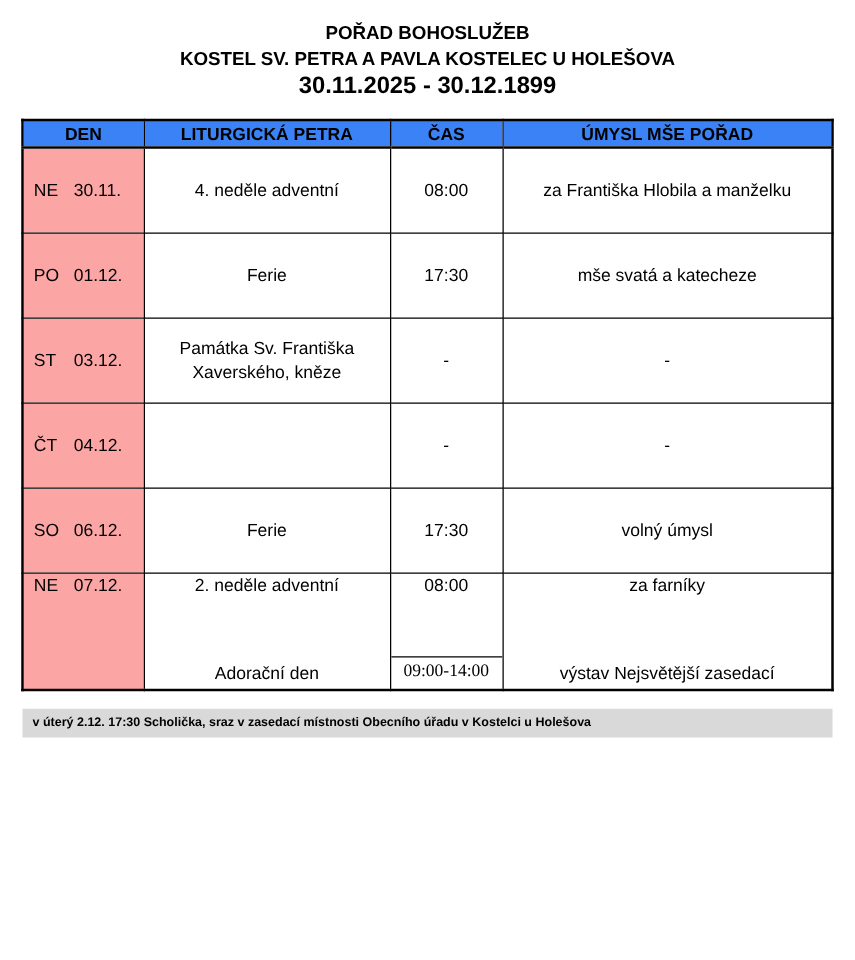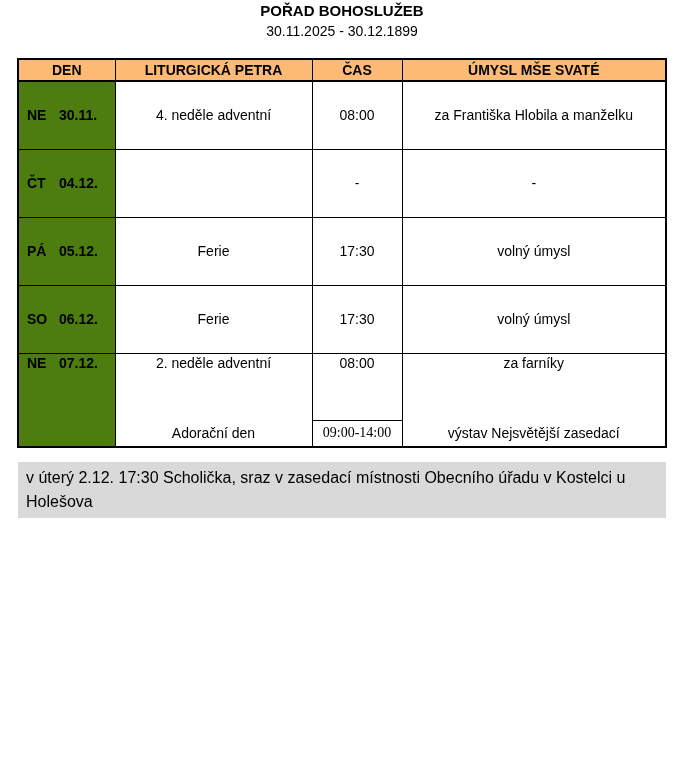--- a/index.html
+++ b/index.html
@@ -6,26 +6,27 @@
   html, body {
     margin: 0;
     padding: 0;
     background: #ffffff;
     font-family: "Liberation Sans", sans-serif;
     color: #000;
   }
   .page {
     width: 684px;
     height: 744px;
+    padding-top: 16px;
     position: relative;
     background: #fff;
   }
   .titles { text-align: center; line-height: 21px; }
   .title, .subtitle { font-size: 15px; font-weight: bold; }
-  .daterange { font-size: 14px; font-weight: normal; }
+  .daterange { font-size: 19px; font-weight: bold; }
 
   table.schedule {
     width: 648px;
     margin: 16px auto 0 auto;
     border-collapse: collapse;
     table-layout: fixed;
     border: 2px solid #000;
   }
   .schedule col.c-den { width: 97px; }
   .schedule col.c-oslava { width: 197px; }
@@ -34,30 +35,30 @@
 
   .schedule th, .schedule td {
     border: 1px solid #000;
     font-size: 14px;
     text-align: center;
     vertical-align: middle;
     padding: 0 6px;
     overflow: hidden;
   }
   .schedule thead th {
-    background: #fdba74;
+    background: #3b82f6;
     height: 21px;
     font-weight: bold;
     border-bottom: 2px solid #000;
     padding: 2px 4px;
   }
   .schedule tbody td { height: 68px; line-height: 1.35; }
   .schedule td.den {
-    background: #4d7c0f;
-    font-weight: bold;
+    background: #fca5a5;
+    font-weight: normal;
     text-align: left;
     padding-left: 8px;
     white-space: nowrap;
   }
   .schedule .day { display: inline-block; width: 32px; }
 
   
   .schedule tr.tall td { height: 92px; padding: 0; vertical-align: top; }
   .stack {
     display: flex;
@@ -79,68 +80,76 @@
     justify-content: center;
     padding: 0 4px;
     margin-top: 48px;
   }
   .stack .line2.ruled { border-top: 1px solid #000; font-family: Liberation Serif, serif; }
 
   .note {
     width: 648px;
     margin: 14px auto 0 auto;
     background: #d9d9d9;
-    font-size: 16px;
+    font-size: 10px;
     line-height: 1.5;
     padding: 4px 8px;
+    font-weight: bold;
   }
 </style>
 </head>
 <body>
 
 <div class="page">
 
   <div class="titles">
     <div class="title">POŘAD BOHOSLUŽEB</div>
+    <div class="subtitle">KOSTEL SV. PETRA A PAVLA KOSTELEC U HOLEŠOVA</div>
     <div class="daterange">30.11.2025 - 30.12.1899</div>
   </div>
 
   <table class="schedule">
     <colgroup>
       <col class="c-den">
         <col class="c-oslava">
         <col class="c-cas">
         <col class="c-umysl">
     </colgroup>
     <thead>
       <tr>
         <th>DEN</th>
         <th>LITURGICKÁ PETRA</th>
         <th>ČAS</th>
-        <th>ÚMYSL MŠE SVATÉ</th>
+        <th>ÚMYSL MŠE POŘAD</th>
       </tr>
     </thead>
     <tbody>
       <tr>
         <td class="den"><span class="day">NE</span><span>30.11.</span></td>
         <td>4. neděle adventní</td>
         <td>08:00</td>
         <td>za Františka Hlobila a manželku</td>
       </tr>
       <tr>
+        <td class="den"><span class="day">PO</span><span>01.12.</span></td>
+        <td>Ferie</td>
+        <td>17:30</td>
+        <td>mše svatá a katecheze</td>
+      </tr>
+      <tr>
+        <td class="den"><span class="day">ST</span><span>03.12.</span></td>
+        <td>Památka Sv. Františka Xaverského, kněze</td>
+        <td>-</td>
+        <td>-</td>
+      </tr>
+      <tr>
         <td class="den"><span class="day">ČT</span><span>04.12.</span></td>
         <td></td>
         <td>-</td>
         <td>-</td>
-      </tr>
-      <tr>
-        <td class="den"><span class="day">PÁ</span><span>05.12.</span></td>
-        <td>Ferie</td>
-        <td>17:30</td>
-        <td>volný úmysl</td>
       </tr>
       <tr>
         <td class="den"><span class="day">SO</span><span>06.12.</span></td>
         <td>Ferie</td>
         <td>17:30</td>
         <td>volný úmysl</td>
       </tr>
       <tr class="tall">
         <td class="den">
           <div class="stack">

